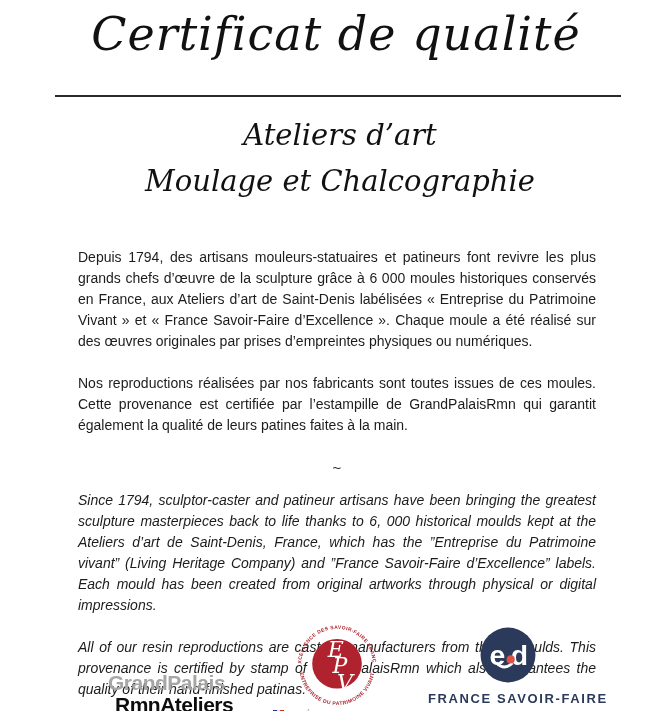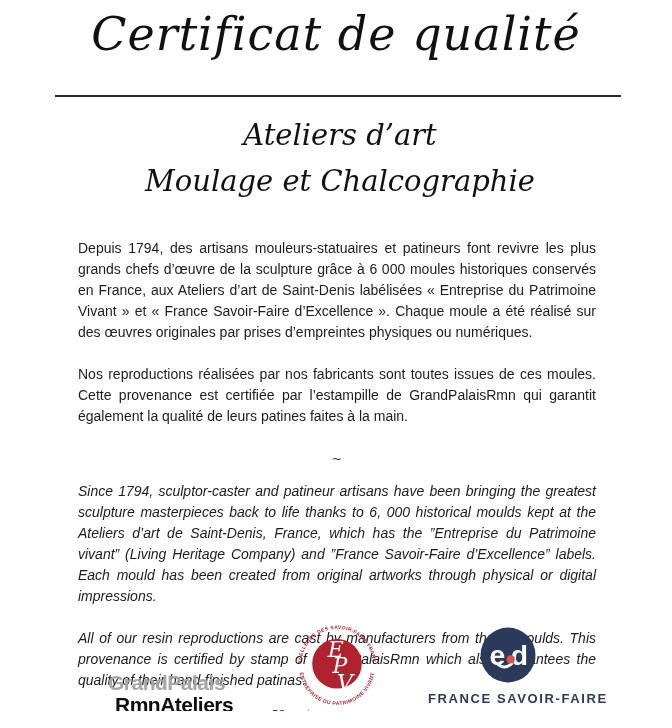--- a/index.html
+++ b/index.html
@@ -30,21 +30,21 @@
     text-align:center;
     font-family:"DejaVu Serif", serif;
     font-style:italic; font-weight:normal;
     font-size:29px; line-height:46px;
     color:#111;
     padding-left:8px;
   }
   .subtitle.s1 { top:112px; }
   .subtitle.s2 { top:158px; }
   .content {
-    position:absolute; top:238px; left:78px; width:518px;
+    position:absolute; top:247px; left:78px; width:518px;
     font-size:14px; line-height:21px;
     text-align:justify;
     color:#1c1c1c;
   }
   .content p { margin:0 0 21px 0; }
   .content p.en { font-style:italic; }
   .tilde {
     text-align:center; font-size:15px; line-height:21px;
     margin:0 0 12px 0;
   }

